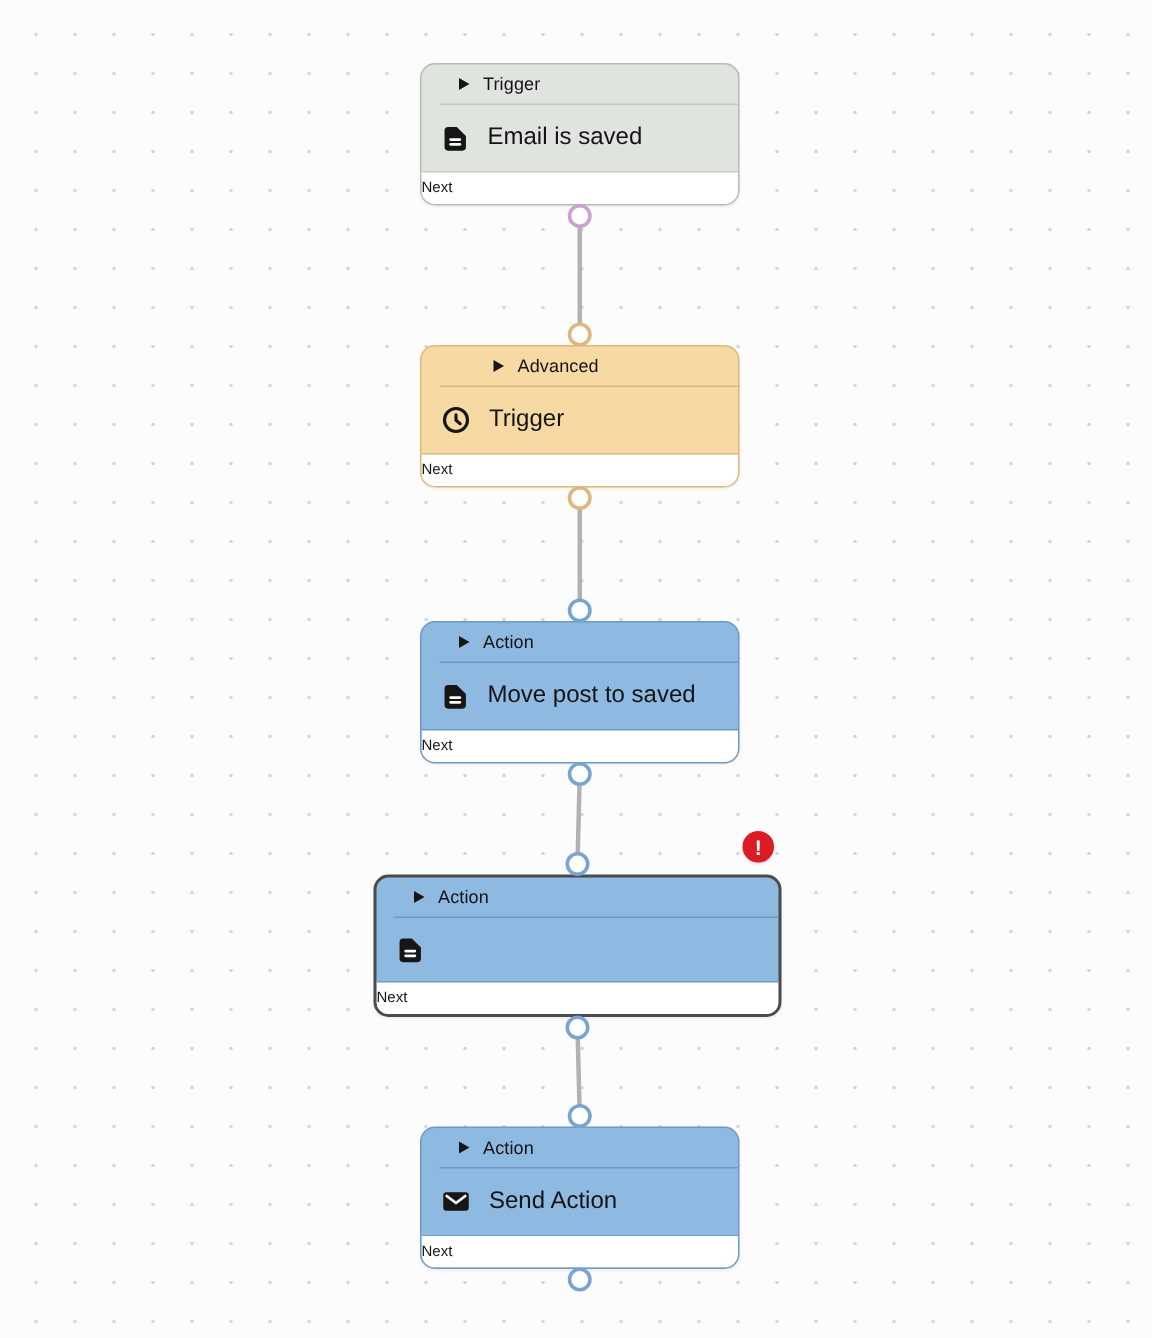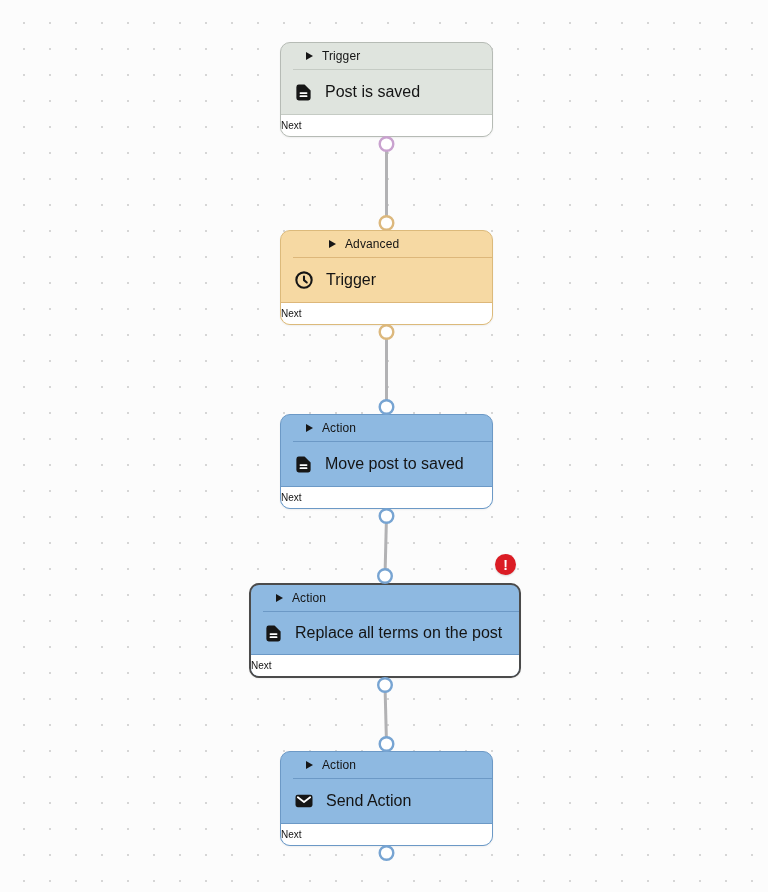--- a/index.html
+++ b/index.html
@@ -119,21 +119,21 @@
       <span class="node-category">Trigger</span>
     </div>
     <div class="node-body">
       <span class="node-icon">
           <svg viewBox="0 0 24 24" width="19" height="19">
             <path d="M6 2h7.3L21 9.6V19a3 3 0 0 1-3 3H6a3 3 0 0 1-3-3V5a3 3 0 0 1 3-3z" fill="#161616"></path>
             <rect x="7" y="11.6" width="10" height="2.2" rx="1.1" fill="#fff"></rect>
             <rect x="7" y="15.6" width="10" height="2.2" rx="1.1" fill="#fff"></rect>
           </svg>
         </span>
-      <span class="node-label">Post is saved</span>
+      <span class="node-label">Email is saved</span>
     </div>
     <div class="node-footer" style="border-top-color: rgb(197, 203, 196);">
       <span>Next</span>
     </div>
   </div>
 
   <div class="node" style="left: 280px; top: 230px; width: 213px; background-color: rgb(246, 217, 163); border-color: rgb(220, 186, 123);">
     <div class="node-header" style="border-bottom-color: rgb(221, 183, 122); padding-left: 36px;">
       <span class="tri"></span>
       <span class="node-category">Advanced</span>
@@ -178,21 +178,20 @@
       <span class="node-category">Action</span>
     </div>
     <div class="node-body">
       <span class="node-icon">
           <svg viewBox="0 0 24 24" width="19" height="19">
             <path d="M6 2h7.3L21 9.6V19a3 3 0 0 1-3 3H6a3 3 0 0 1-3-3V5a3 3 0 0 1 3-3z" fill="#161616"></path>
             <rect x="7" y="11.6" width="10" height="2.2" rx="1.1" fill="#fff"></rect>
             <rect x="7" y="15.6" width="10" height="2.2" rx="1.1" fill="#fff"></rect>
           </svg>
         </span>
-      <span class="node-label">Replace all terms on the post</span>
     </div>
     <div class="node-footer" style="border-top-color: rgb(108, 153, 198);">
       <span>Next</span>
     </div>
   </div>
 
   <div class="node" style="left: 280px; top: 751px; width: 213px; background-color: rgb(142, 185, 225); border-color: rgb(108, 153, 198);">
     <div class="node-header" style="border-bottom-color: rgb(108, 153, 198);">
       <span class="tri"></span>
       <span class="node-category">Action</span>

